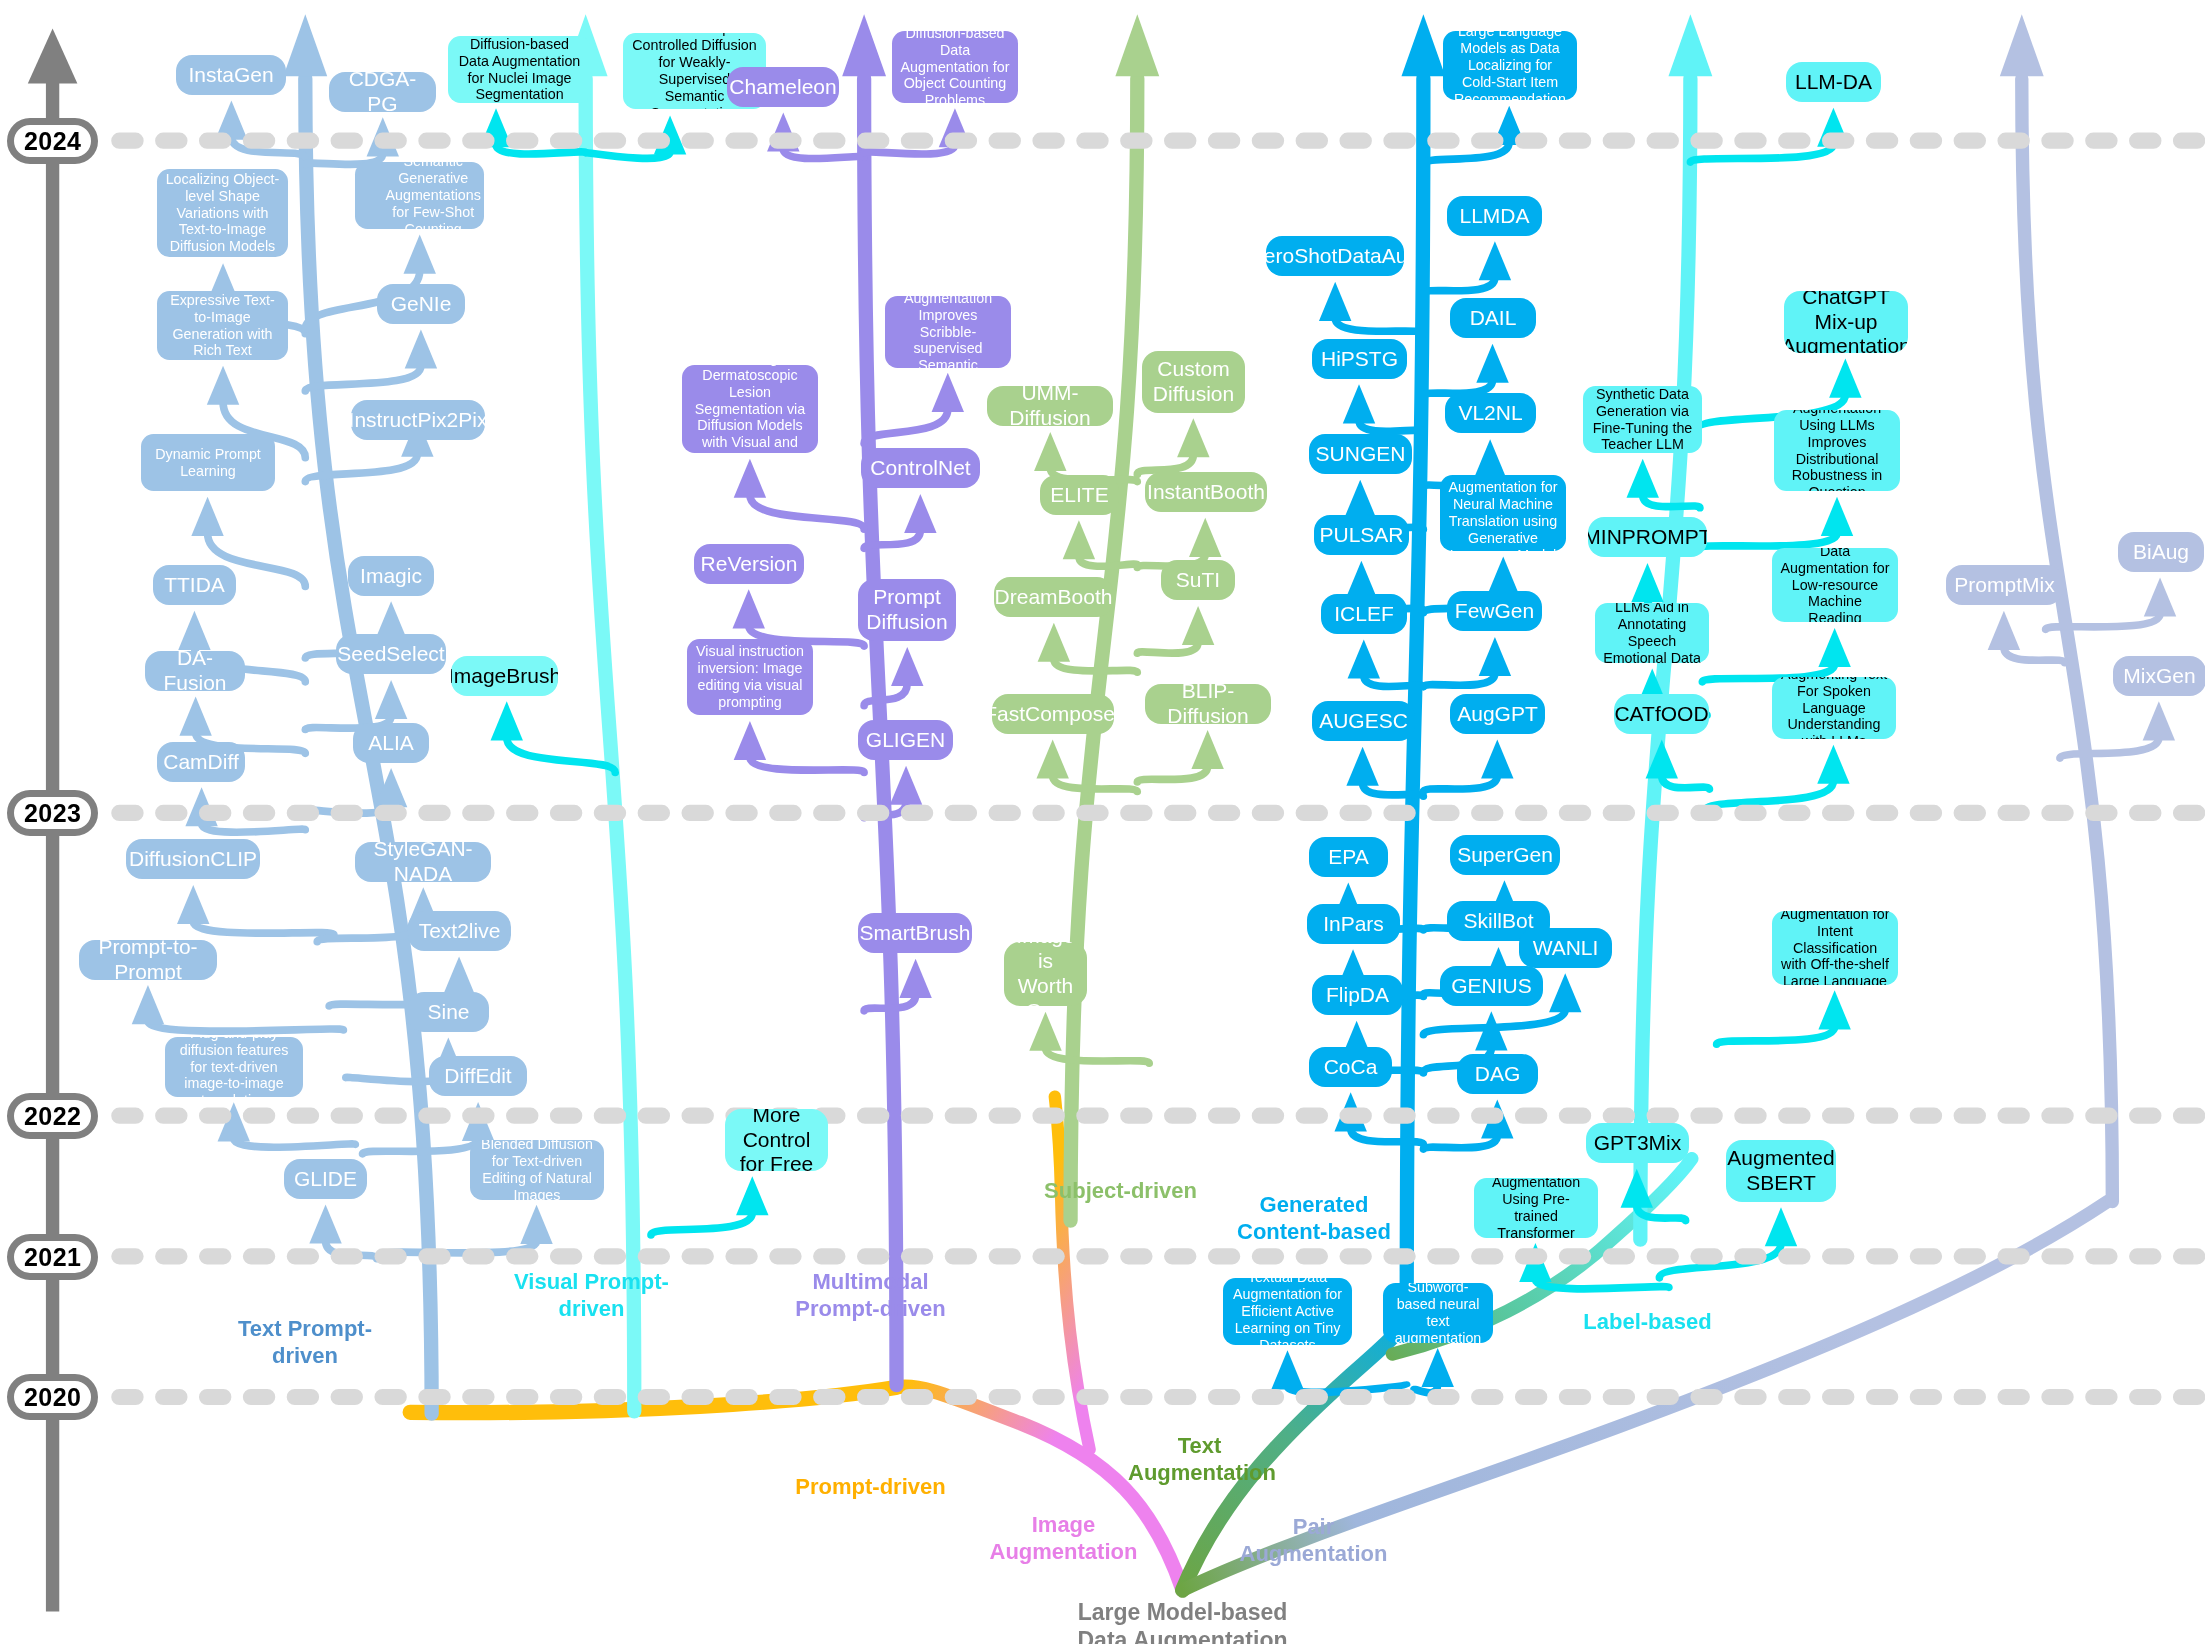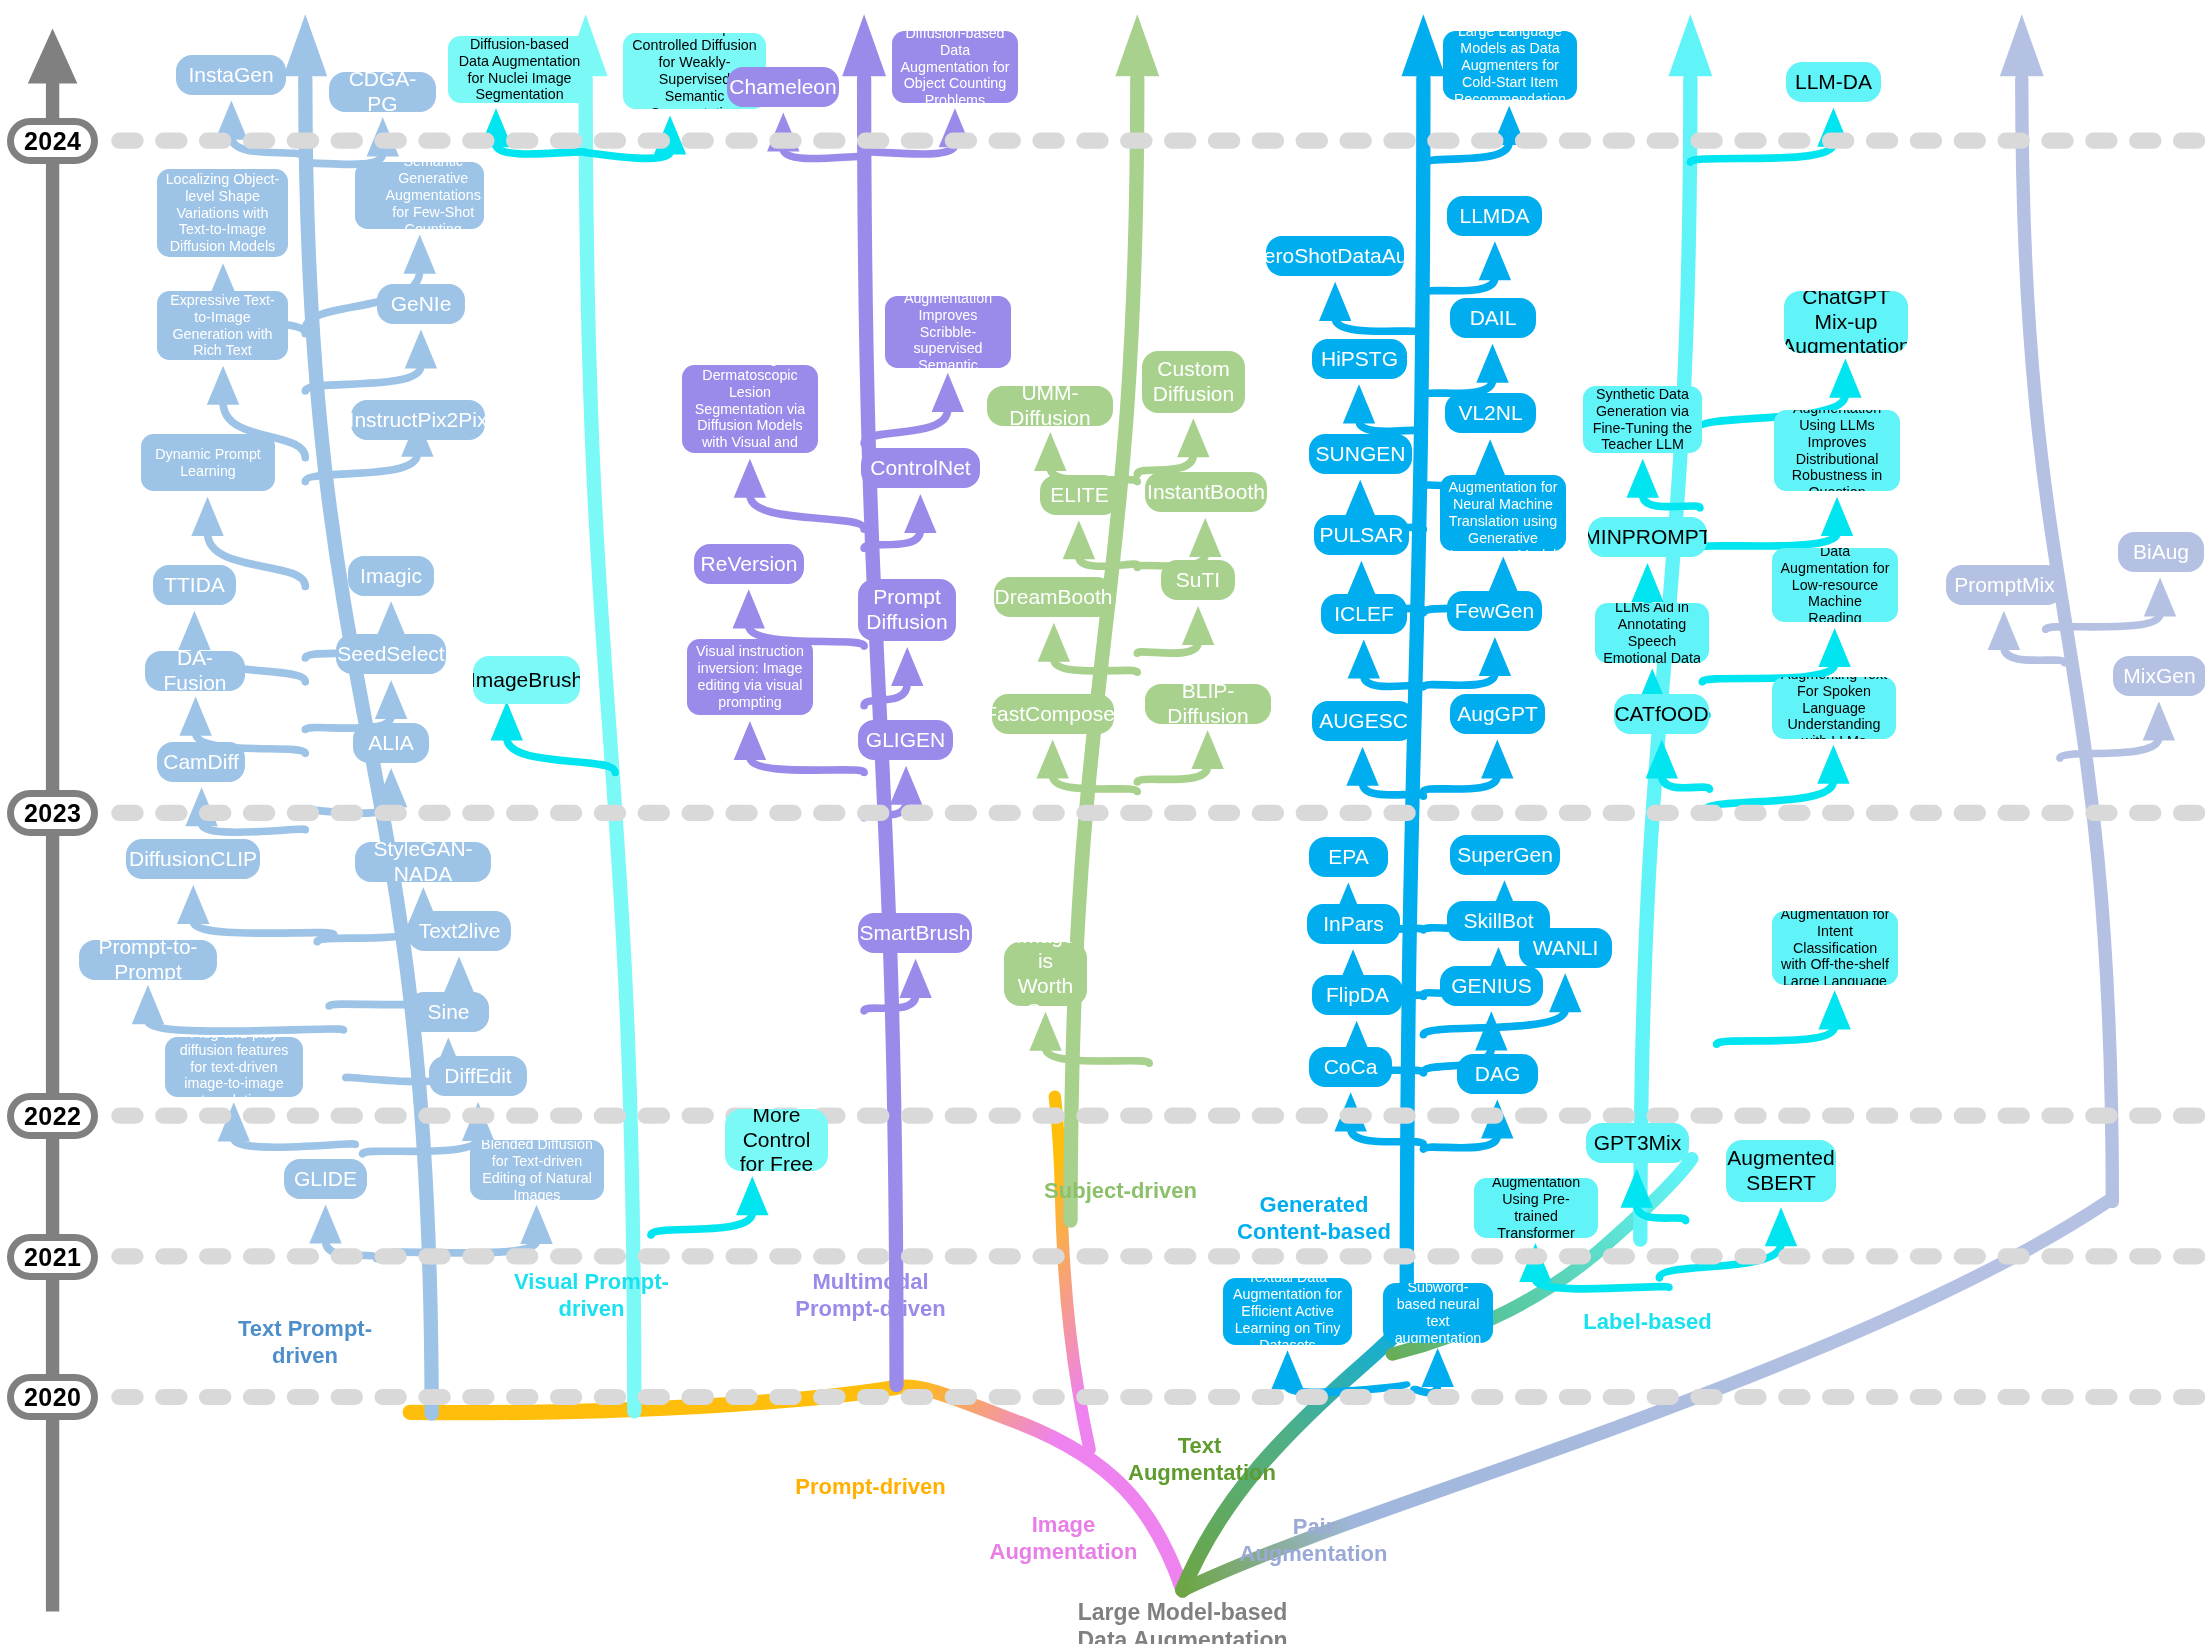--- a/index.html
+++ b/index.html
@@ -314,42 +314,42 @@
       <div class="node big c-textprompt" style="left: 355px; top: 842px; width: 136px; height: 40px;">StyleGAN-NADA</div>
       <div class="node big c-textprompt" style="left: 408px; top: 911px; width: 103px; height: 40px;">Text2live</div>
       <div class="node big c-textprompt" style="left: 79px; top: 940px; width: 138px; height: 40px;">Prompt-to-Prompt</div>
       <div class="node big c-textprompt" style="left: 408px; top: 992px; width: 81px; height: 40px;">Sine</div>
       <div class="node big c-textprompt" style="left: 429px; top: 1056px; width: 98px; height: 40px;">DiffEdit</div>
       <div class="node small c-textprompt" style="left: 165px; top: 1037px; width: 138px; height: 60px; border-radius: 12.4px;">Plug-and-play diffusion features for text-driven image-to-image translation</div>
       <div class="node small c-textprompt" style="left: 470px; top: 1140px; width: 134px; height: 60px; border-radius: 12.4px;">Blended Diffusion for Text-driven Editing of Natural Images</div>
       <div class="node big c-textprompt" style="left: 284px; top: 1159px; width: 83px; height: 40px;">GLIDE</div>
       <div class="node small c-visualprompt dark" style="left: 424px; top: 36px; width: 143px; height: 67px; border-radius: 12.4px;">Diffusion-based Data Augmentation for Nuclei Image Segmentation</div>
       <div class="node small c-visualprompt dark" style="left: 599px; top: 33px; width: 143px; height: 76px; border-radius: 12.4px;">GPT-Prompt Controlled Diffusion for Weakly-Supervised Semantic Segmentation</div>
-      <div class="node big c-visualprompt dark" style="left: 449px; top: 656px; width: 107px; height: 48px;">ImageBrush</div>
+      <div class="node big c-visualprompt dark" style="left: 427px; top: 656px; width: 107px; height: 40px;">ImageBrush</div>
       <div class="node big c-visualprompt dark" style="left: 701px; top: 1109px; width: 103px; height: 62px;">More Control for Free</div>
       <div class="node big c-multimodal" style="left: 727px; top: 67px; width: 112px; height: 40px;">Chameleon</div>
       <div class="node small c-multimodal" style="left: 892px; top: 31px; width: 126px; height: 72px; border-radius: 12.4px;">Diffusion-based Data Augmentation for Object Counting Problems</div>
       <div class="node small c-multimodal" style="left: 885px; top: 296px; width: 126px; height: 72px; border-radius: 12.4px;">Generative Data Augmentation Improves Scribble-supervised Semantic Segmentation</div>
       <div class="node small c-multimodal" style="left: 682px; top: 365px; width: 136px; height: 88px; border-radius: 12.4px;">Boosting Dermatoscopic Lesion Segmentation via Diffusion Models with Visual and Textual Prompts</div>
       <div class="node big c-multimodal" style="left: 861px; top: 448px; width: 119px; height: 40px;">ControlNet</div>
       <div class="node big c-multimodal" style="left: 694px; top: 544px; width: 110px; height: 40px;">ReVersion</div>
       <div class="node big c-multimodal" style="left: 858px; top: 579px; width: 98px; height: 62px;">Prompt Diffusion</div>
       <div class="node small c-multimodal" style="left: 687px; top: 639px; width: 126px; height: 76px; border-radius: 12.4px;">Visual instruction inversion: Image editing via visual prompting</div>
       <div class="node big c-multimodal" style="left: 858px; top: 720px; width: 95px; height: 40px;">GLIGEN</div>
       <div class="node big c-multimodal" style="left: 858px; top: 913px; width: 114px; height: 40px;">SmartBrush</div>
       <div class="node big c-subject" style="left: 1142px; top: 351px; width: 103px; height: 62px;">Custom Diffusion</div>
       <div class="node big c-subject" style="left: 987px; top: 386px; width: 126px; height: 40px;">UMM-Diffusion</div>
       <div class="node big c-subject" style="left: 1145px; top: 472px; width: 122px; height: 40px;">InstantBooth</div>
       <div class="node big c-subject" style="left: 1040px; top: 475px; width: 79px; height: 40px;">ELITE</div>
       <div class="node big c-subject" style="left: 1161px; top: 560px; width: 74px; height: 40px;">SuTI</div>
       <div class="node big c-subject" style="left: 994px; top: 577px; width: 119px; height: 40px;">DreamBooth</div>
       <div class="node big c-subject" style="left: 1145px; top: 684px; width: 126px; height: 40px;">BLIP-Diffusion</div>
       <div class="node big c-subject" style="left: 992px; top: 694px; width: 122px; height: 40px;">FastComposer</div>
       <div class="node big c-subject" style="left: 1004px; top: 942px; width: 83px; height: 64px;">An Image is Worth One Word</div>
-      <div class="node small c-generated" style="left: 1443px; top: 31px; width: 134px; height: 69px; border-radius: 12.4px;">Large Language Models as Data Augmenters for Cold-Start Item Recommendation</div>
+      <div class="node small c-generated" style="left: 1443px; top: 31px; width: 134px; height: 69px; border-radius: 12.4px;">Large Language Models as Data Localizing for Cold-Start Item Recommendation</div>
       <div class="node big c-generated" style="left: 1266px; top: 236px; width: 138px; height: 40px;">ZeroShotDataAug</div>
       <div class="node big c-generated" style="left: 1447px; top: 196px; width: 95px; height: 40px;">LLMDA</div>
       <div class="node big c-generated" style="left: 1450px; top: 298px; width: 86px; height: 40px;">DAIL</div>
       <div class="node big c-generated" style="left: 1312px; top: 339px; width: 95px; height: 40px;">HiPSTG</div>
       <div class="node big c-generated" style="left: 1445px; top: 393px; width: 91px; height: 40px;">VL2NL</div>
       <div class="node big c-generated" style="left: 1309px; top: 434px; width: 103px; height: 40px;">SUNGEN</div>
       <div class="node small c-generated" style="left: 1440px; top: 475px; width: 126px; height: 76px; border-radius: 12.4px;">Data Augmentation for Neural Machine Translation using Generative Language Model</div>
       <div class="node big c-generated" style="left: 1314px; top: 515px; width: 95px; height: 40px;">PULSAR</div>
       <div class="node big c-generated" style="left: 1321px; top: 594px; width: 86px; height: 40px;">ICLEF</div>
       <div class="node big c-generated" style="left: 1447px; top: 591px; width: 95px; height: 40px;">FewGen</div>

